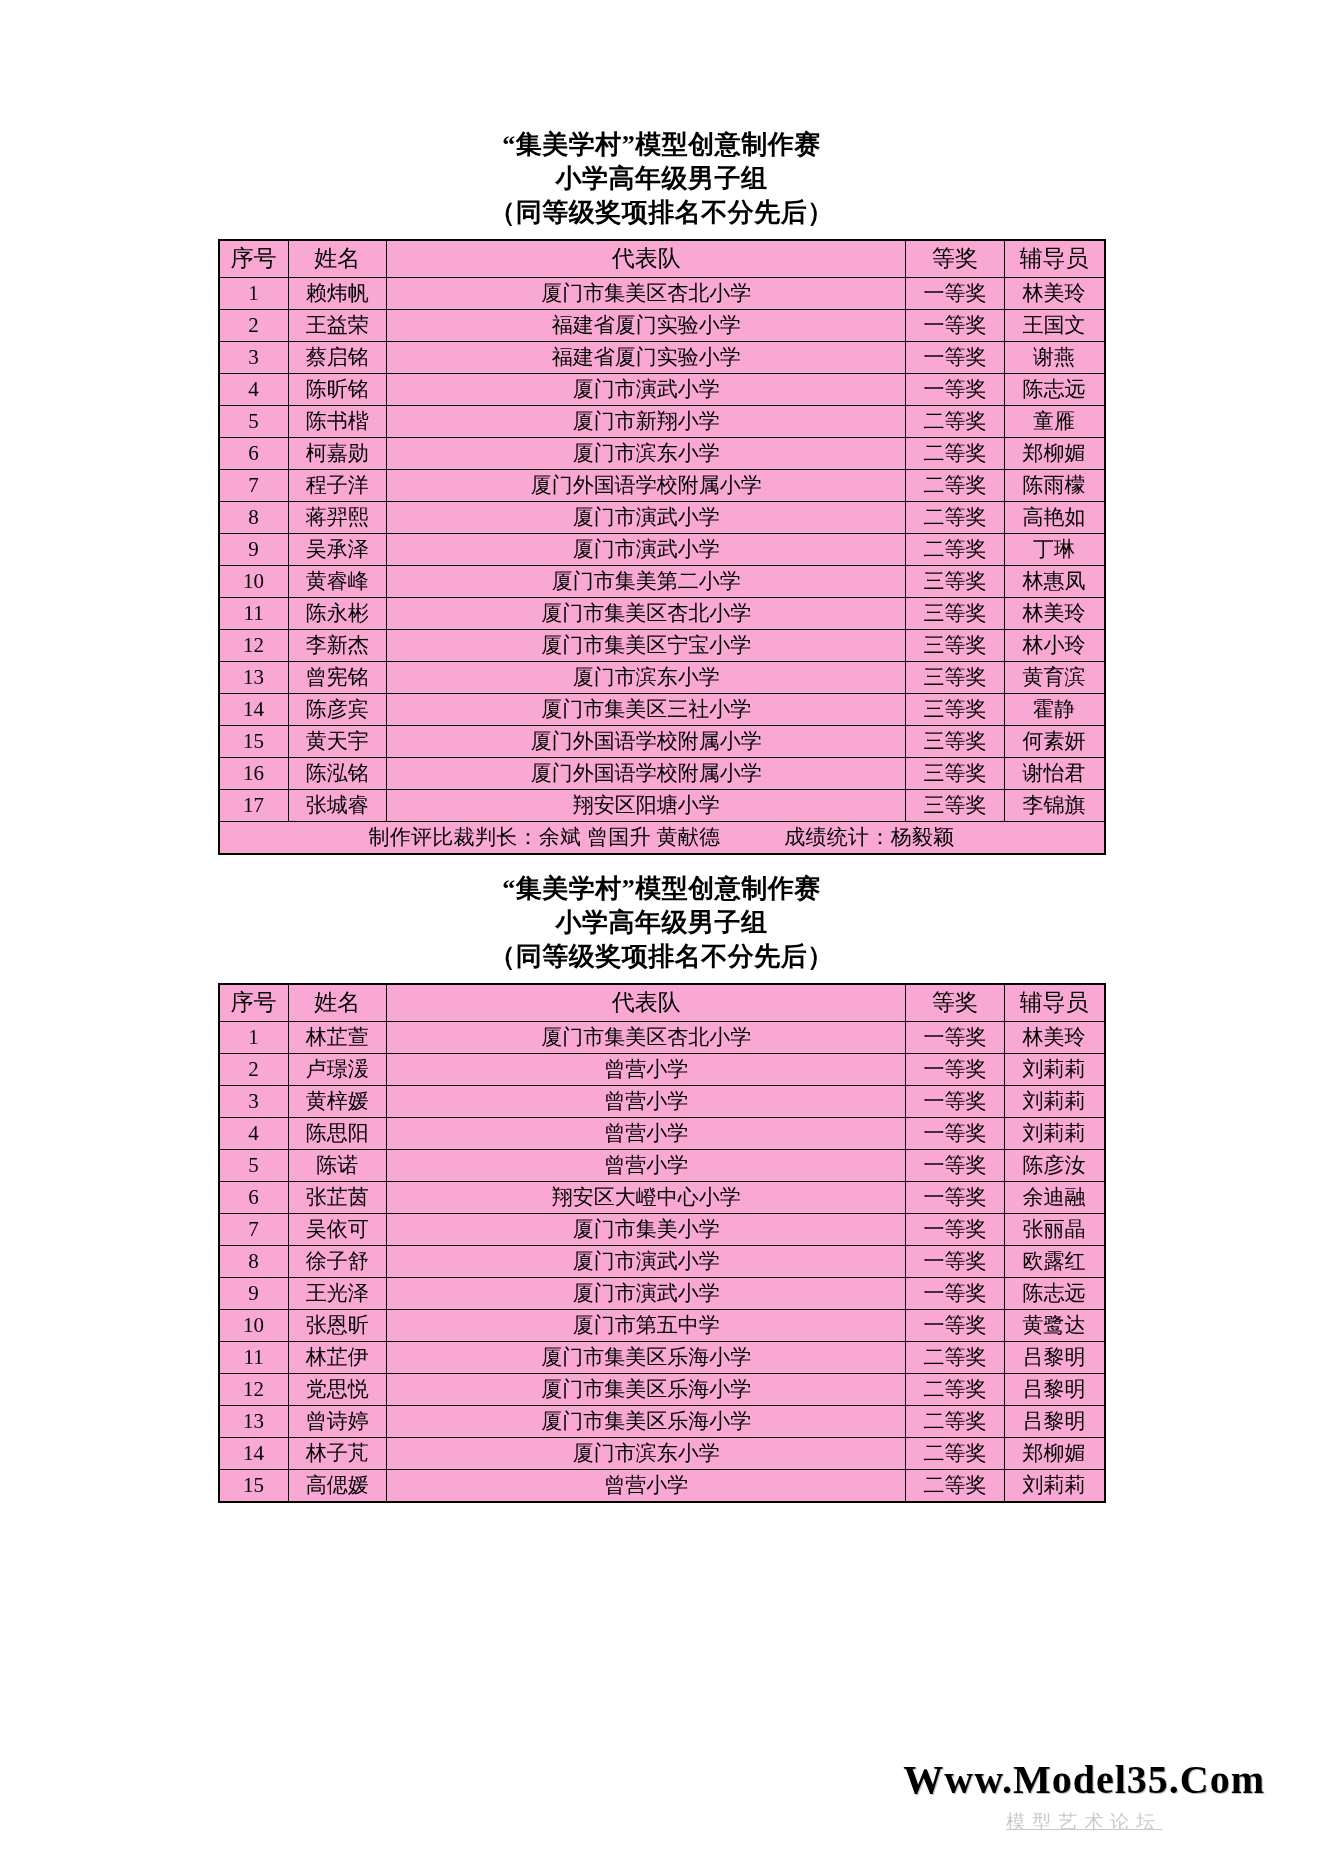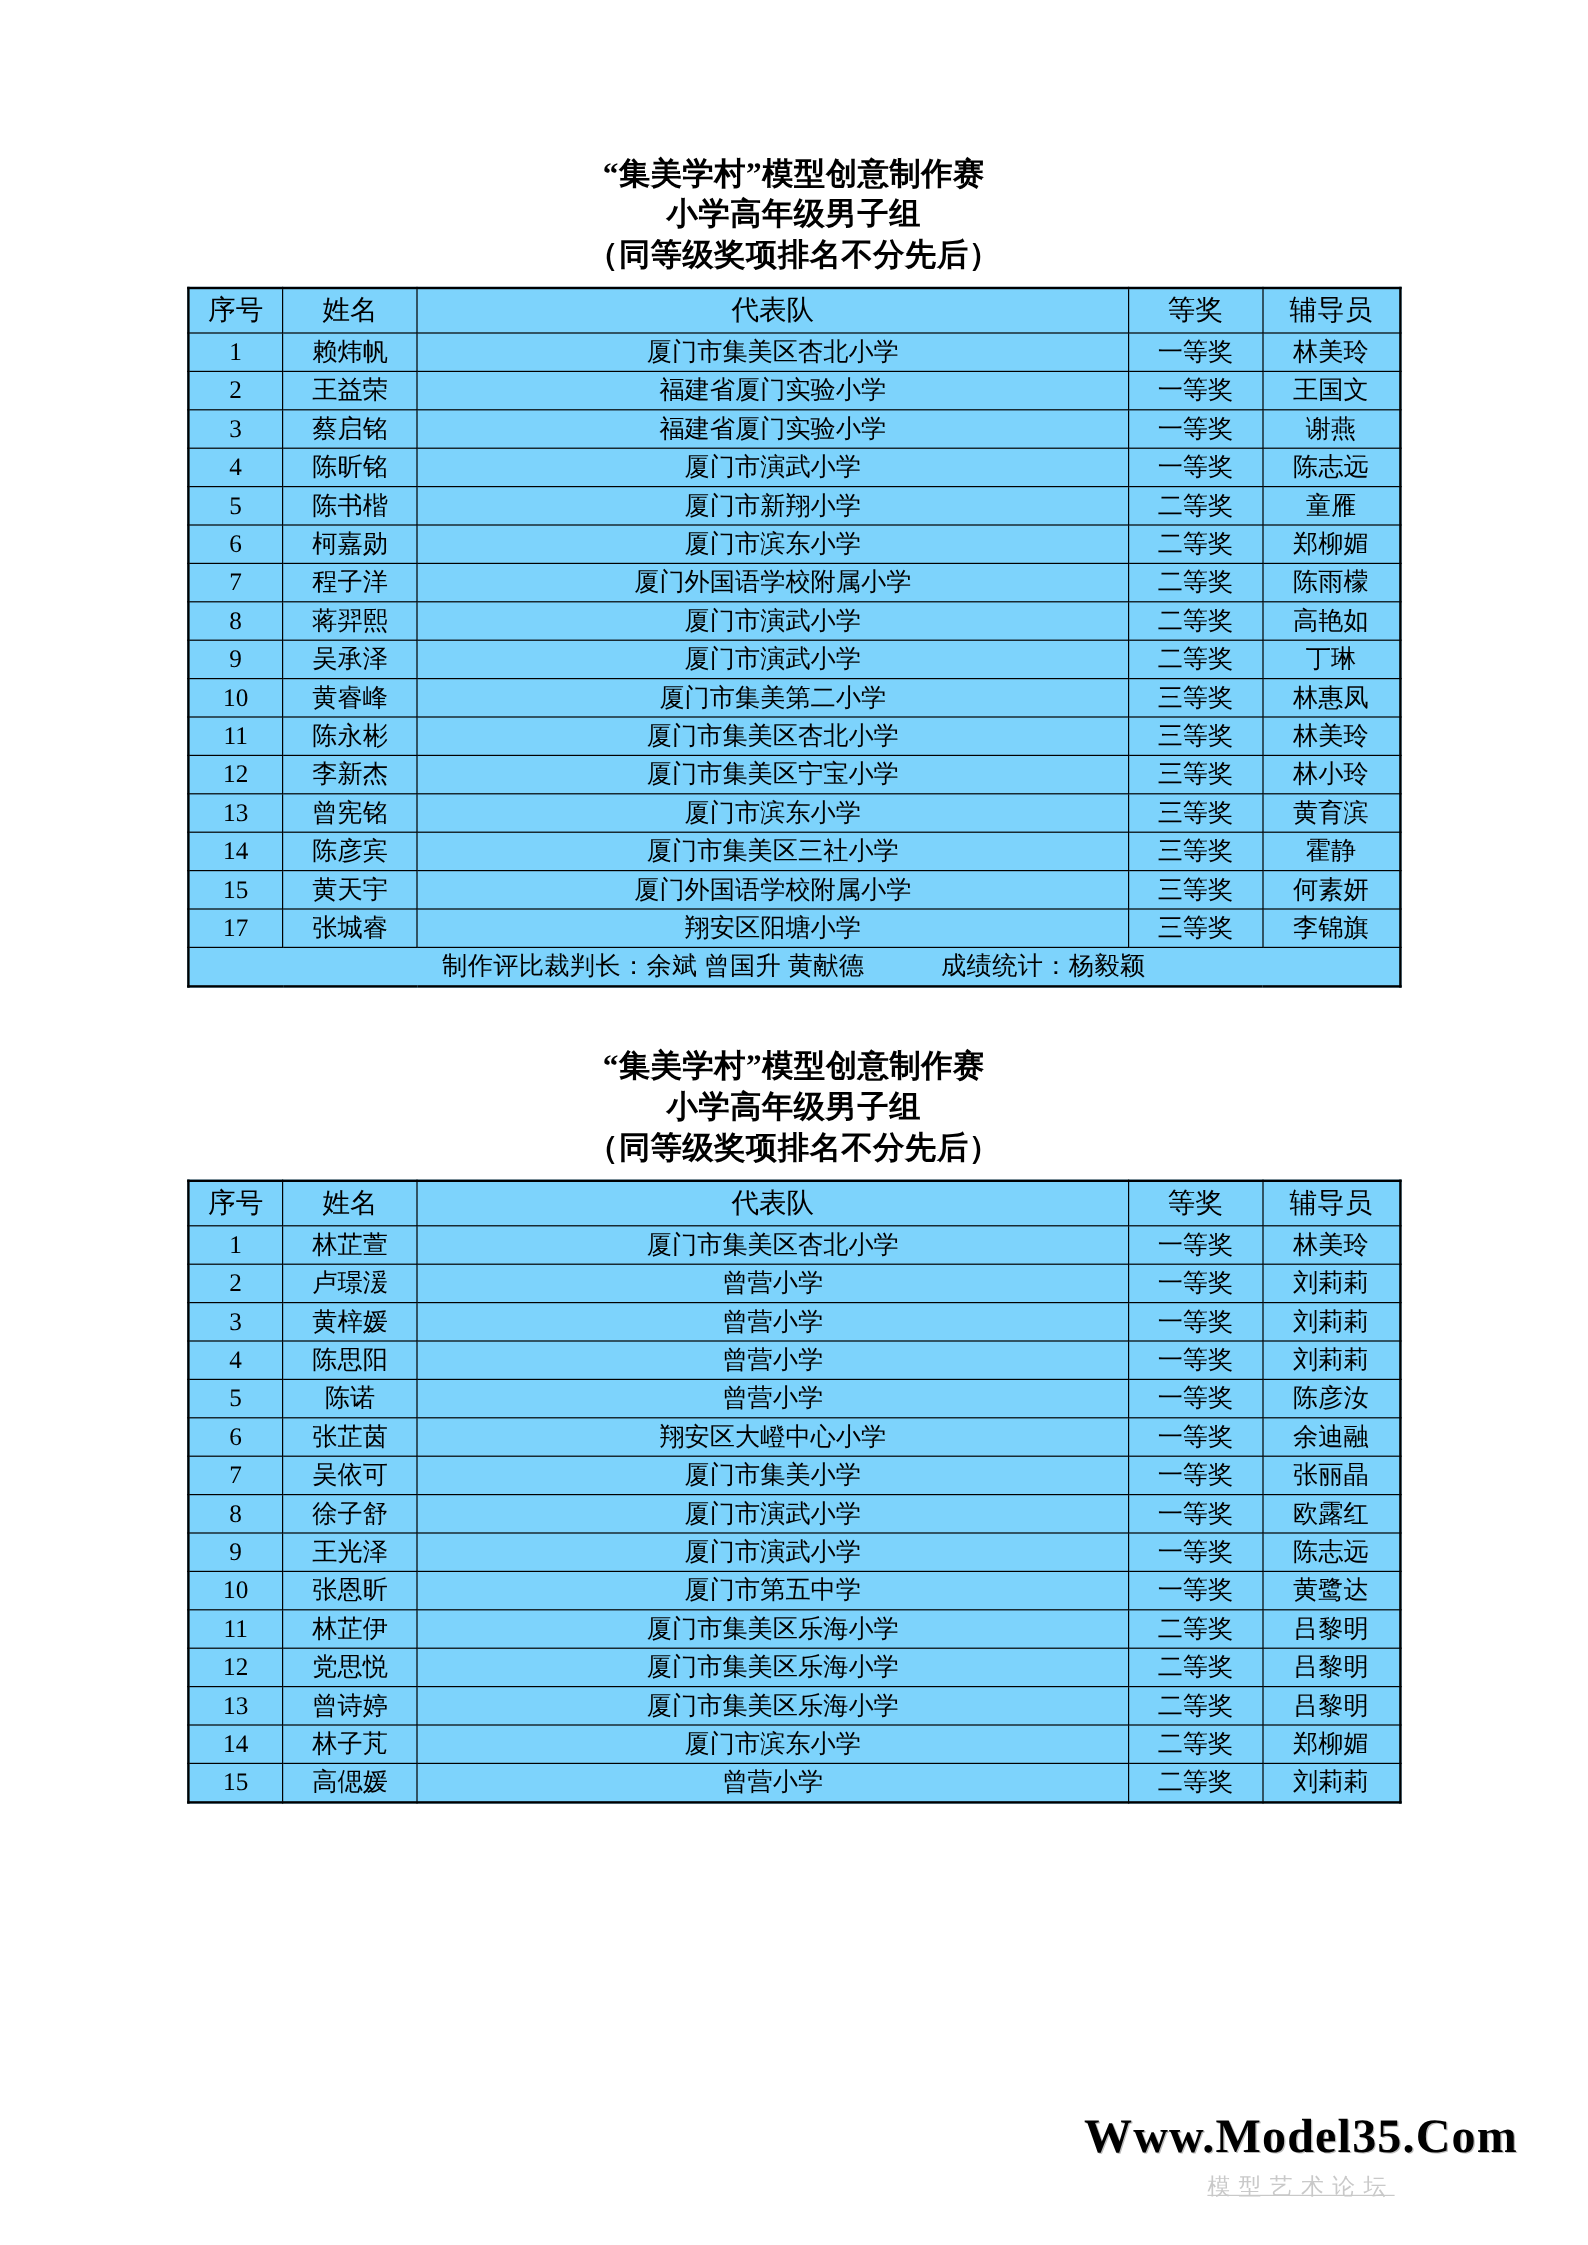--- a/index.html
+++ b/index.html
@@ -44,23 +44,23 @@
     white-space: pre;
   }
   .title-line.sub {
     font-weight: 700;
   }
 
   
   .award-table {
     border-collapse: collapse;
     margin: 10px auto 0 auto;
-    width: 1012px;
+    width: 888px;
     table-layout: fixed;
-    background: #7dd3fc;
+    background: #f9a8d4;
   }
   .award-table td, .award-table th {
     border: 1px solid #000000;
     padding: 0;
     height: 31px;
     line-height: 31px;
     text-align: center;
     vertical-align: middle;
     font-size: 21px;
     font-weight: 400;
@@ -250,20 +250,27 @@
             <td>霍静</td>
           </tr>
         <tr>
             <td class="num">15</td>
             <td>黄天宇</td>
             <td>厦门外国语学校附属小学</td>
             <td>三等奖</td>
             <td>何素妍</td>
           </tr>
         <tr>
+            <td class="num">16</td>
+            <td>陈泓铭</td>
+            <td>厦门外国语学校附属小学</td>
+            <td>三等奖</td>
+            <td>谢怡君</td>
+          </tr>
+        <tr>
             <td class="num">17</td>
             <td>张城睿</td>
             <td>翔安区阳塘小学</td>
             <td>三等奖</td>
             <td>李锦旗</td>
           </tr>
         <tr>
           <td class="footnote-cell" colspan="5">制作评比裁判长：余斌 曾国升 黄献德　　　成绩统计：杨毅颖</td>
         </tr>
       </tbody>

